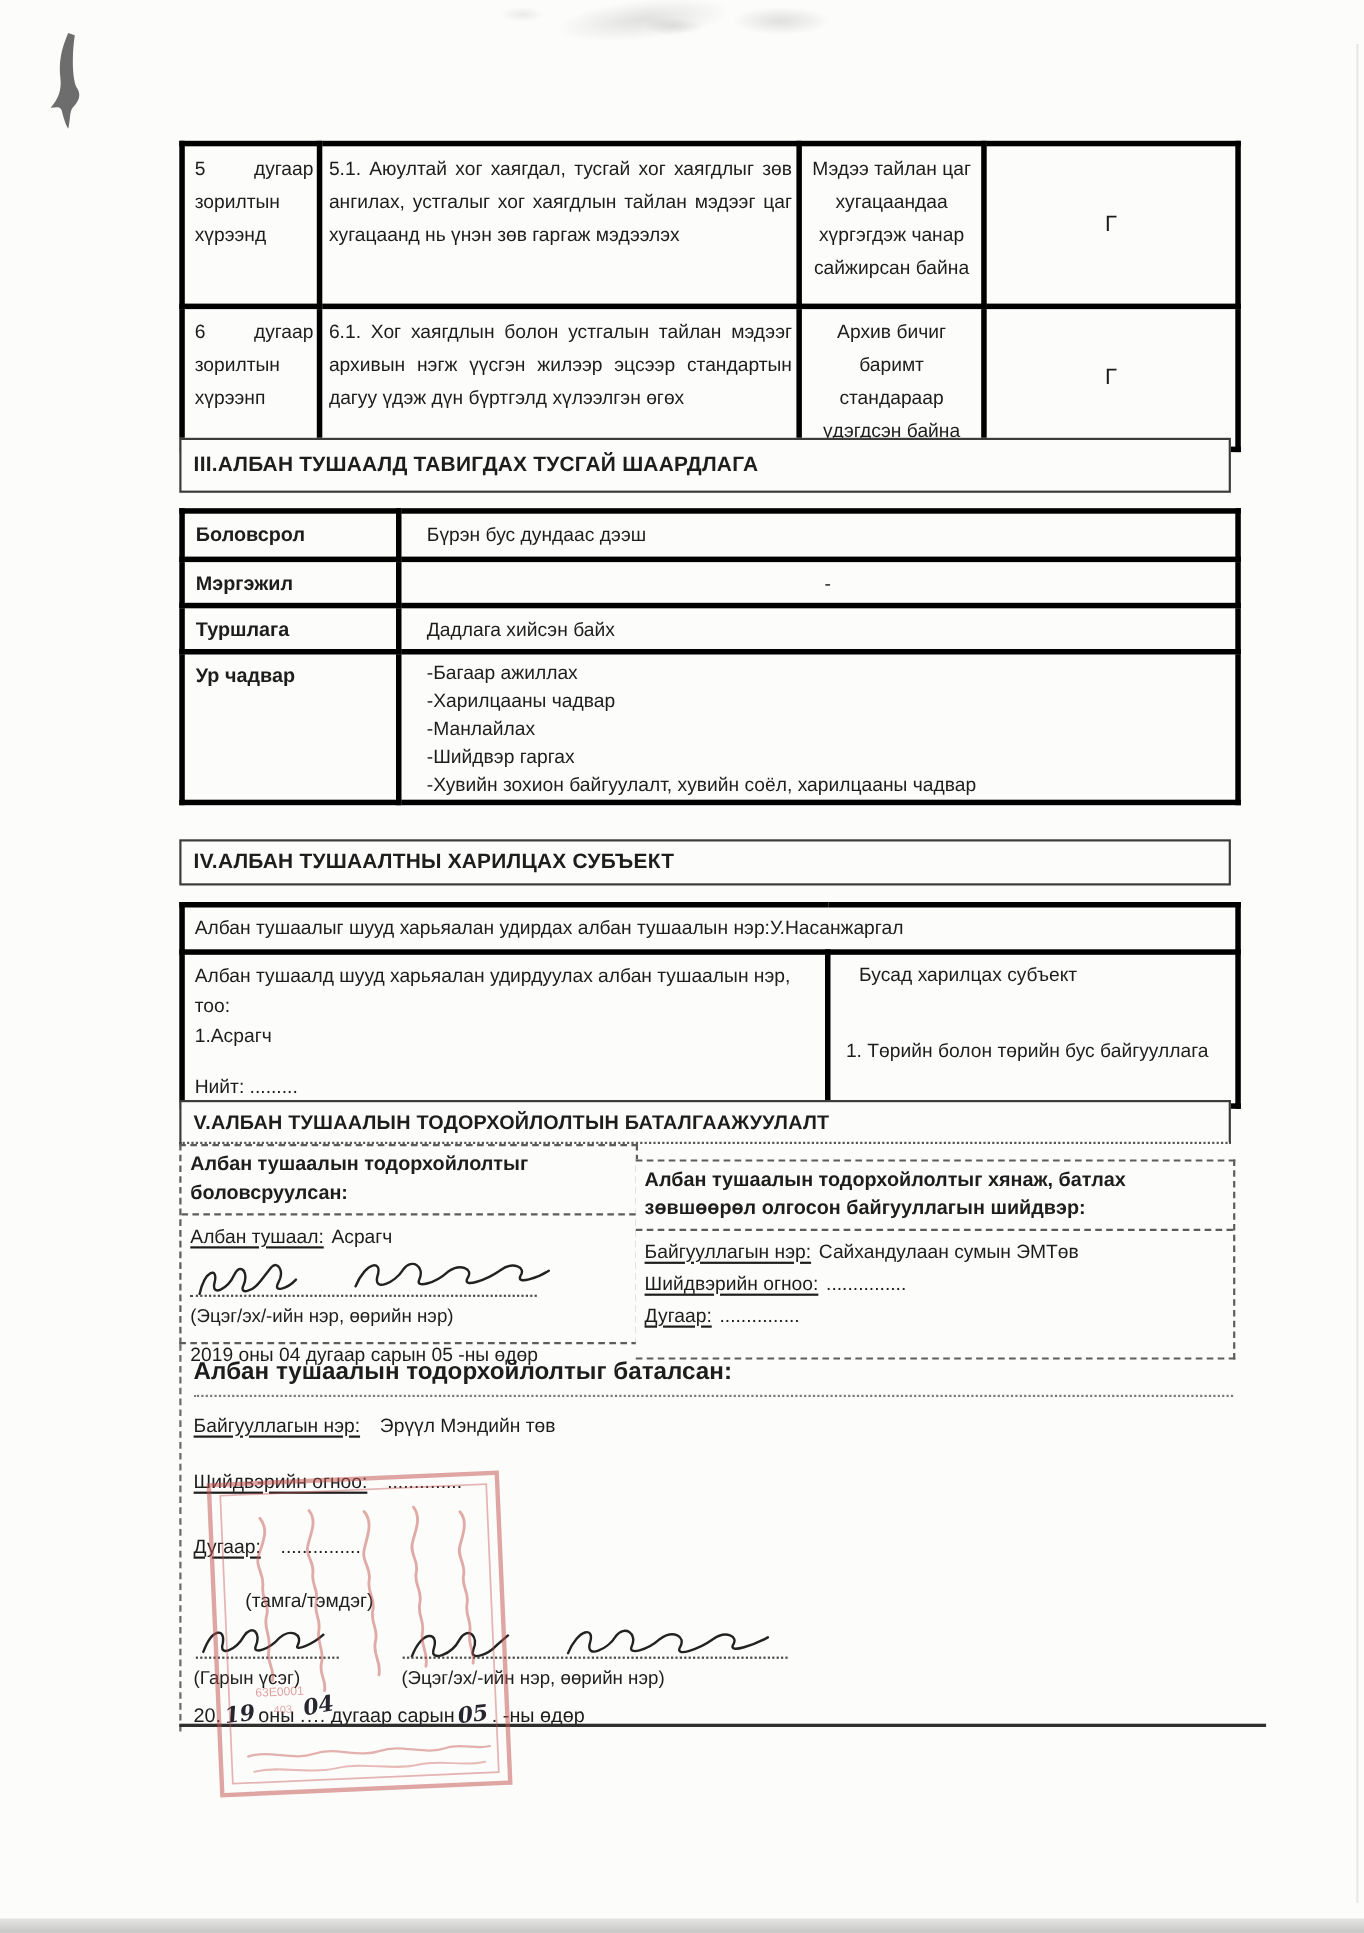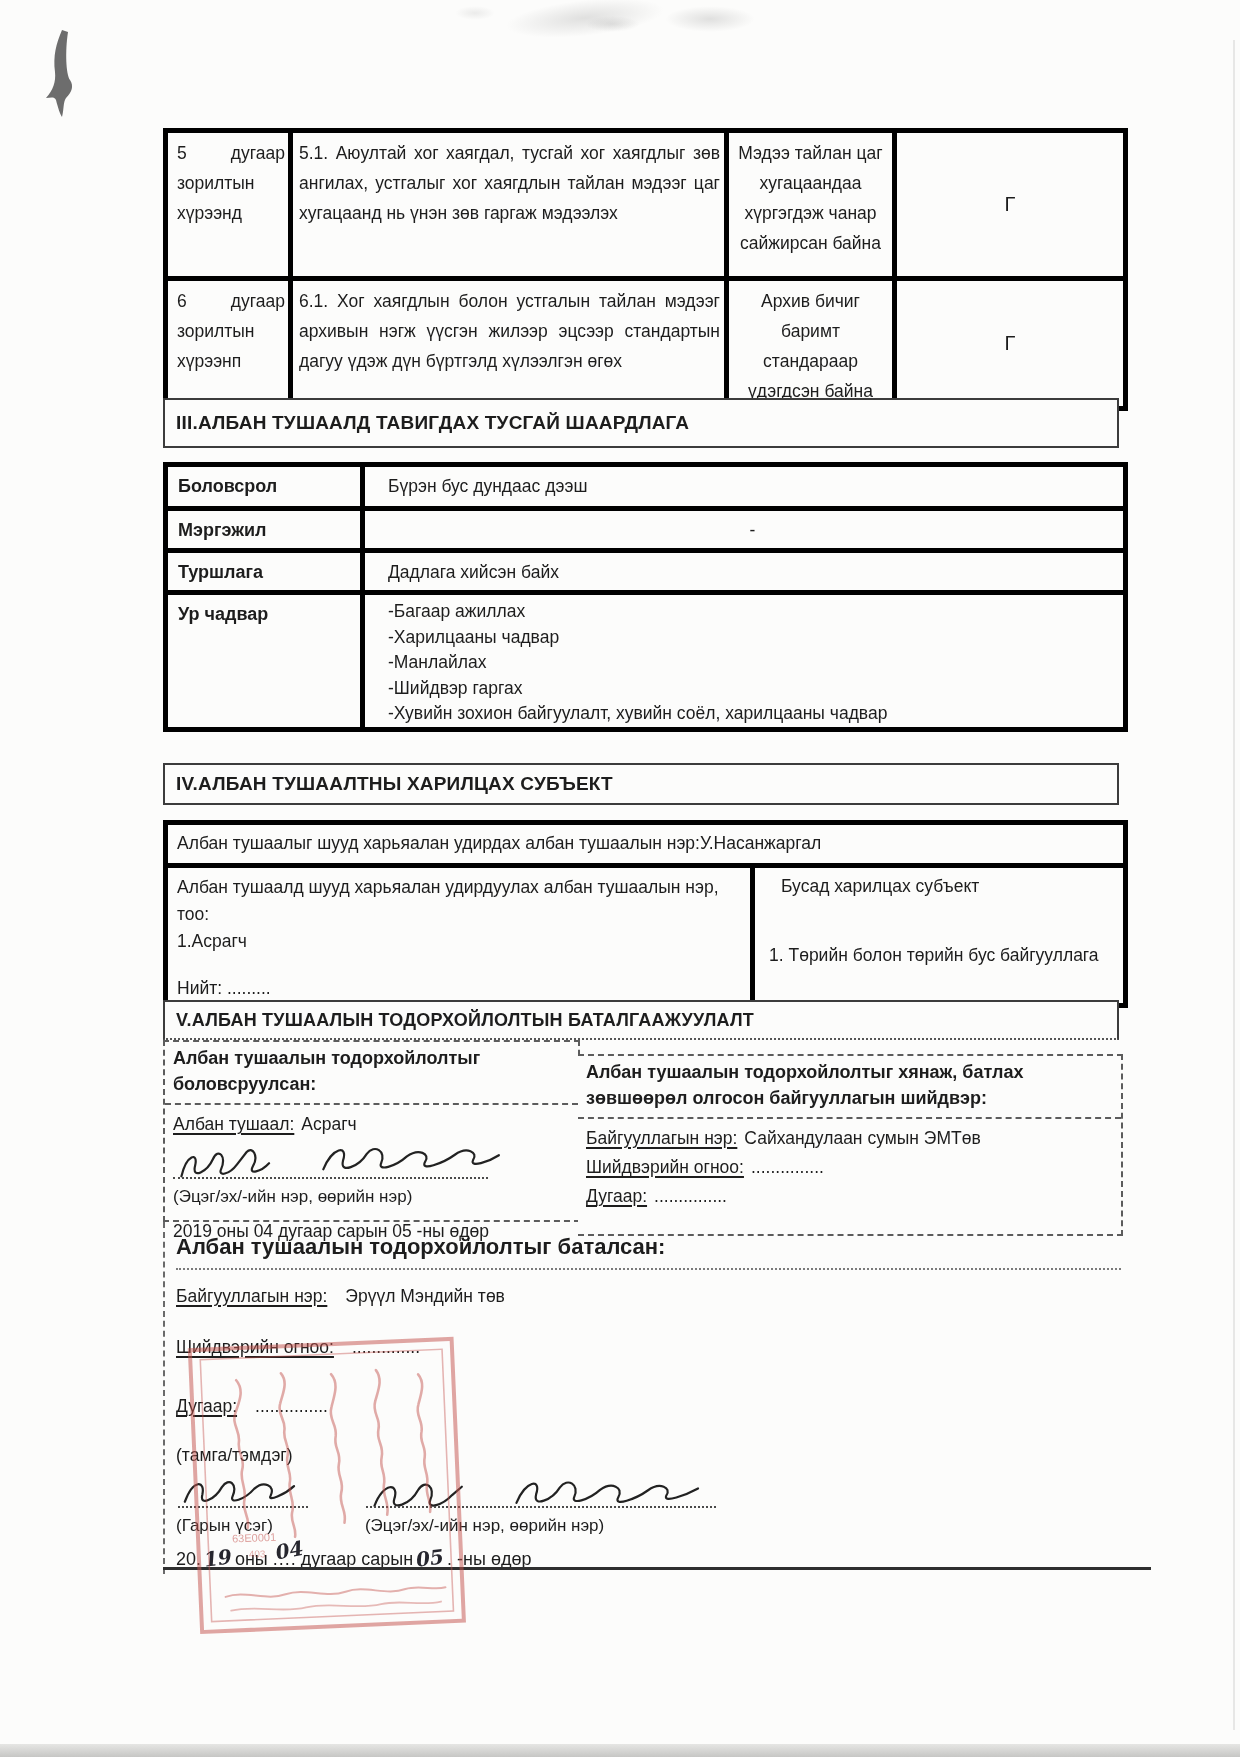--- a/index.html
+++ b/index.html
@@ -62,21 +62,21 @@
   .cap{font-size:17px;}
   .vdate{margin-top:14px;font-size:17.5px;}
   
   .approve{
     position:absolute;left:163px;top:1222px;width:960px;height:352px;
     border-left:2px dashed #6a6a6a;box-sizing:border-box;padding:12px 0 0 11px;font-size:17.5px;
   }
   .ap-title{font-weight:bold;font-size:22px;}
   .ap-divider{border-top:2px dotted #7a7a7a;width:945px;margin-top:8px;}
   .approve .line .valtxt{margin-left:18px;}
-  .mt16{margin-top:16px;} .mt30{margin-top:30px;} .mt38{margin-top:38px;} .mt28{margin-top:28px;}
+  .mt16{margin-top:16px;} .mt30{margin-top:30px;} .mt38{margin-top:38px;} .mt28{margin-top:28px;margin-left:47px;}
   .sigrow{position:relative;height:44px;margin-top:4px;}
   .sg1{position:absolute;left:2px;top:0;width:135px;height:44px;}
   .sg1 .dotline{position:absolute;left:0;bottom:6px;width:130px;}
   .sg2{position:absolute;left:190px;top:0;width:360px;height:44px;}
   .sg2 .dotline{position:absolute;left:0;bottom:6px;width:350px;}
   .sg1 svg,.sg2 svg{position:absolute;left:0;top:-2px;}
   .caprow{margin-top:2px;font-size:17px;}
   .caprow .cap2{margin-left:92px;}
   .dateline{margin-top:10px;font-size:18px;white-space:nowrap;}
   .hw{display:inline-block;font-family:"DejaVu Serif",serif;font-style:italic;font-weight:bold;font-size:20px;transform:rotate(-7deg);margin:0 3px;color:#26262e;}

